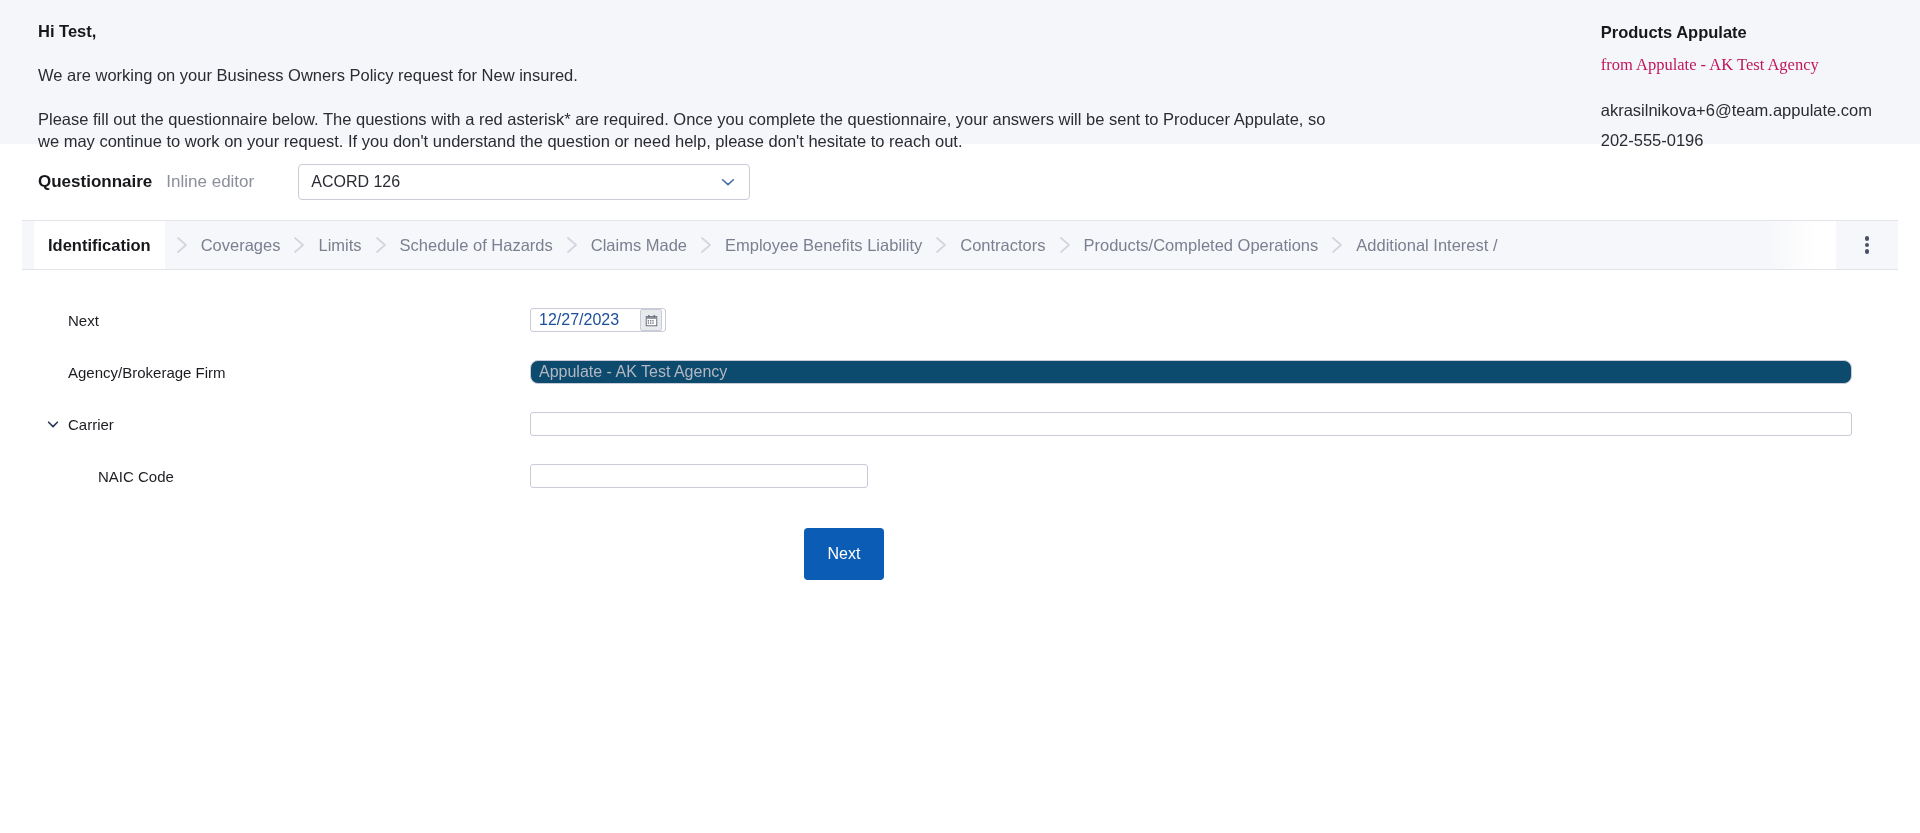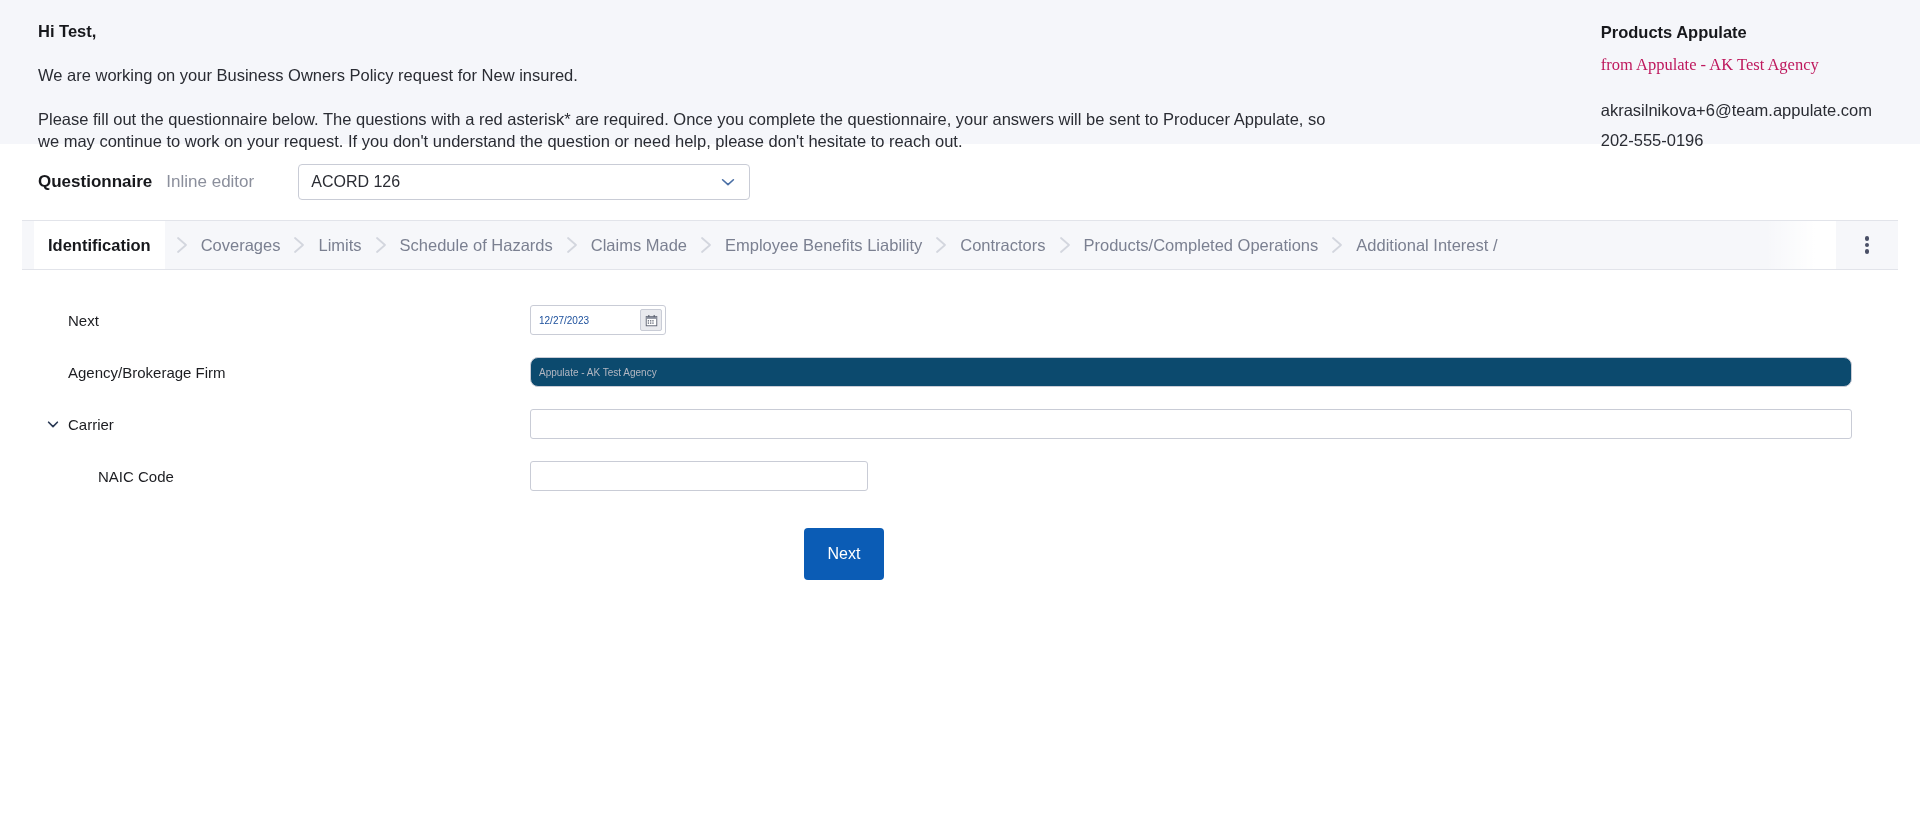--- a/index.html
+++ b/index.html
@@ -228,26 +228,26 @@
     display: inline-flex;
     align-items: center;
   }
   .field-area {
     flex: 1 1 auto;
     display: flex;
     align-items: center;
   }
   input.txt {
     box-sizing: border-box;
-    height: 30px;
+    height: 24px;
     border: 1px solid #c9ccd6;
     border-radius: 3px;
     background: #ffffff;
     font-family: "Liberation Sans", sans-serif;
-    font-size: 10px;
+    font-size: 16px;
     color: #1b4f9c;
     padding: 0 8px;
     outline: none;
   }
   input.txt::placeholder {
     color: #b3b7c2;
   }
   input.wide {
     width: 1322px;
   }

